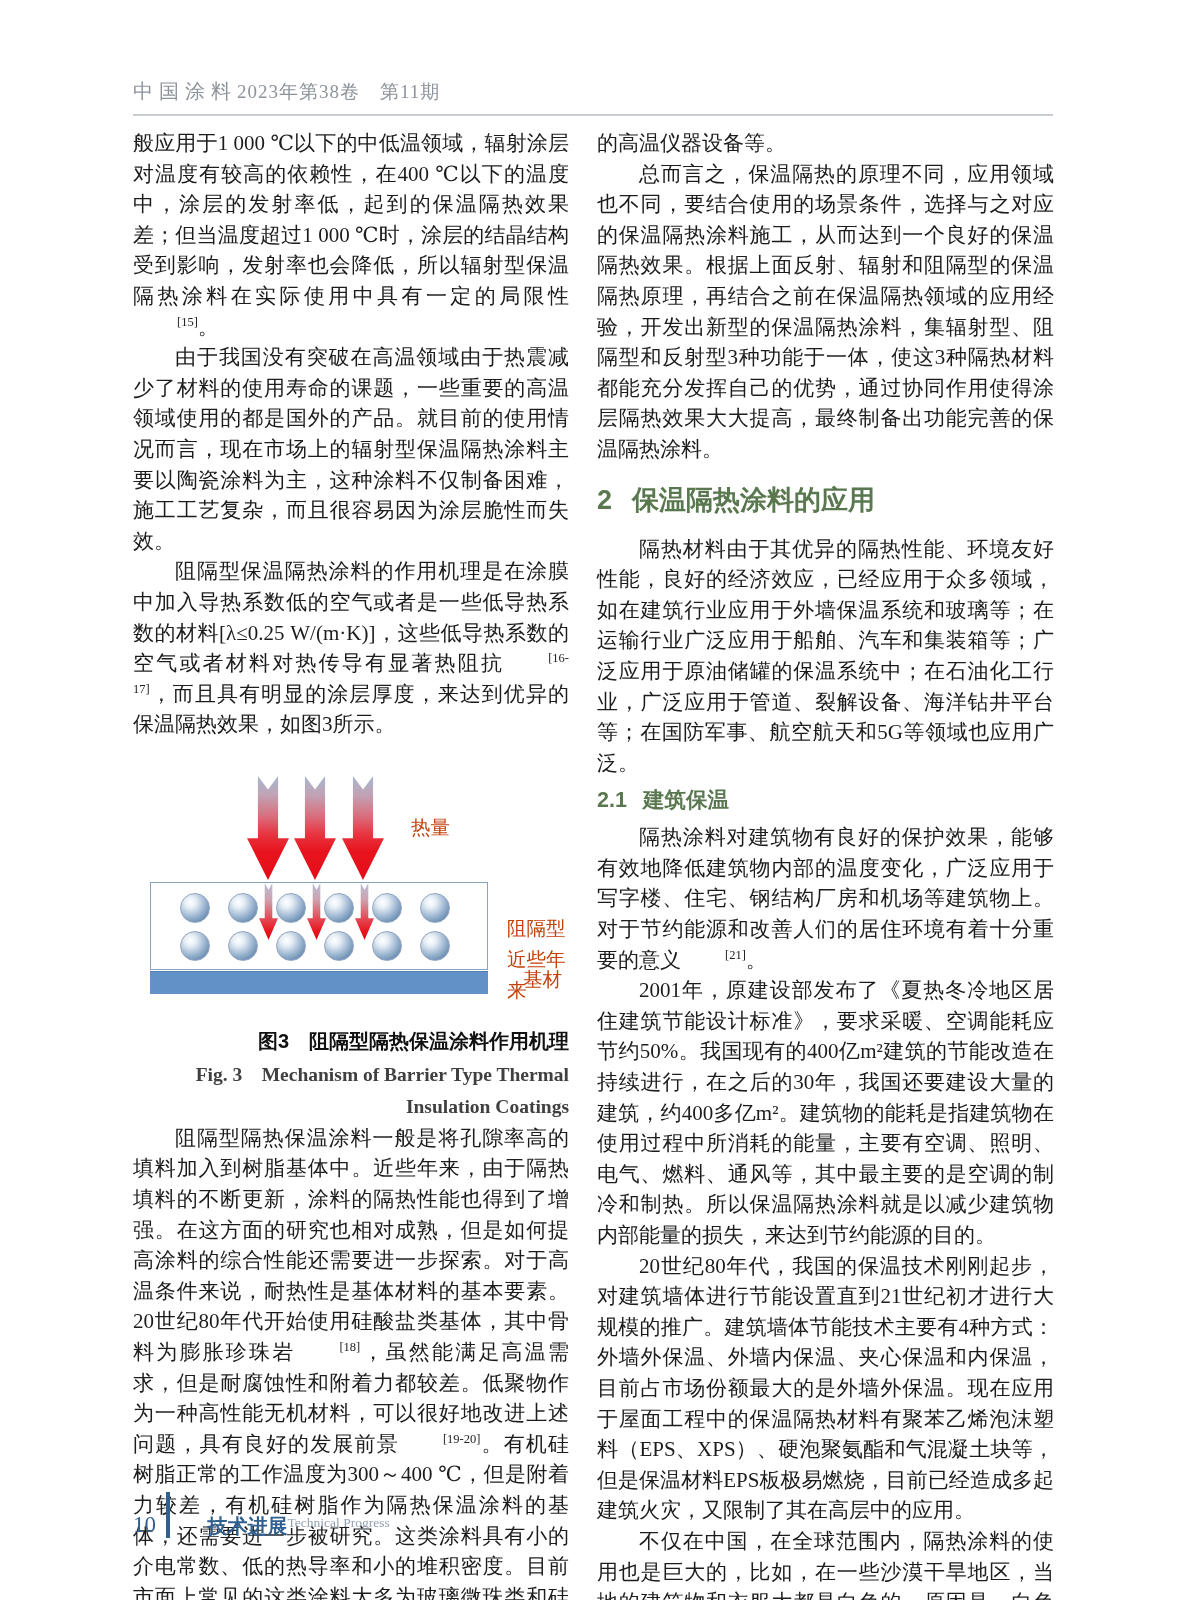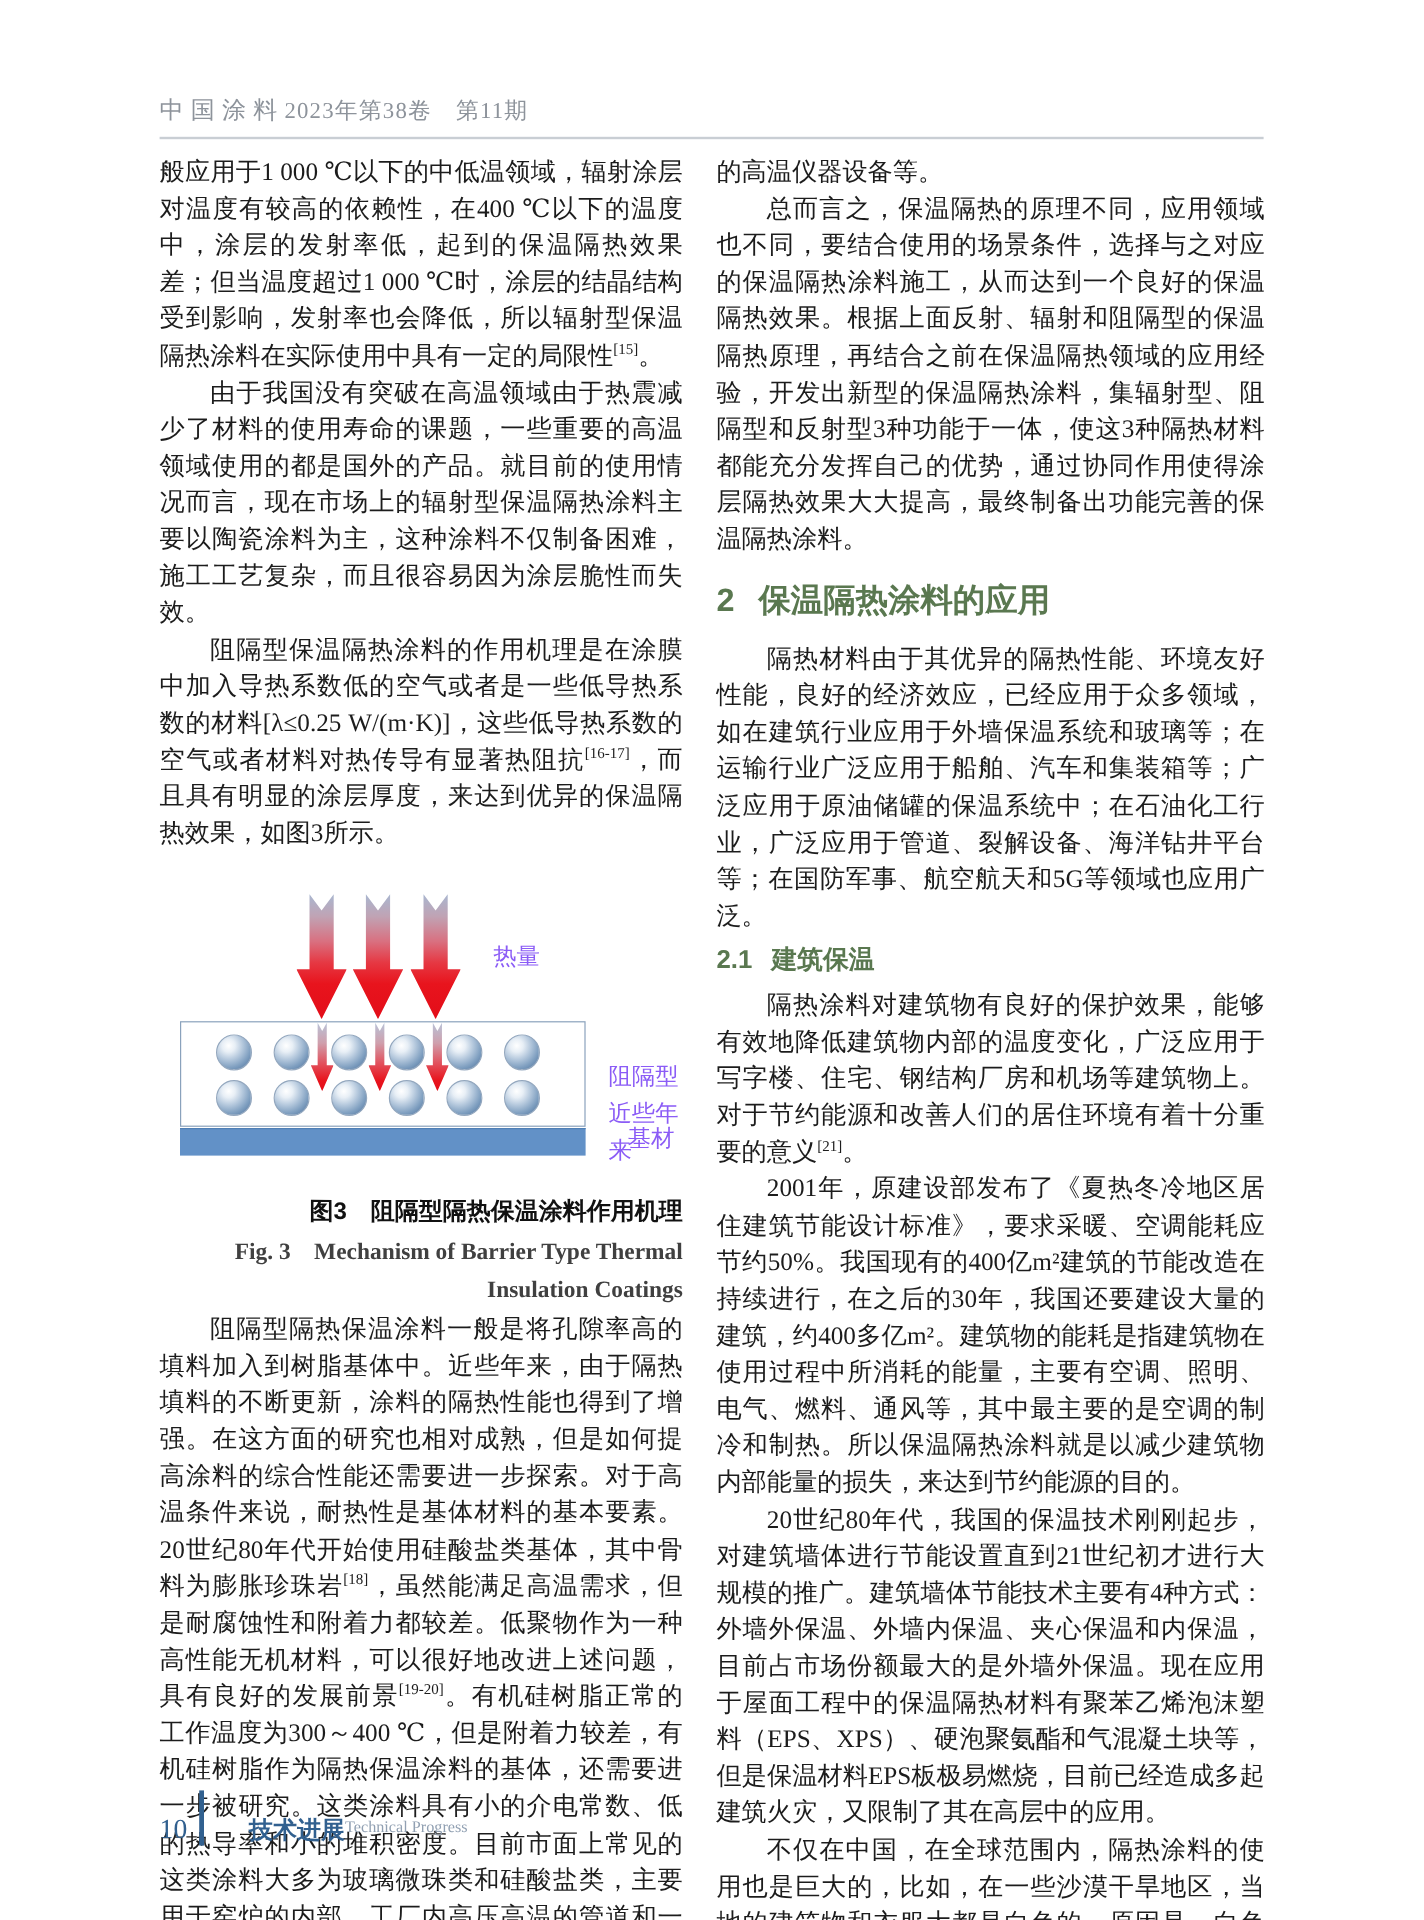--- a/index.html
+++ b/index.html
@@ -18,21 +18,21 @@
   .pg-header .issue{font-size:19px;letter-spacing:1px;}
 
   .col{position:absolute;top:128px;}
   .col-left{left:133px;width:436px;}
   .col-right{left:597px;width:457px;}
 
   p.body{
     margin:0;font-size:21px;line-height:30.6px;text-align:justify;
   }
   p.indent{text-indent:2em;}
-  sup{font-size:12.5px;line-height:0;vertical-align:super;}
+  sup{font-size:12.5px;line-height:0;vertical-align:super;margin-left:44px;}
 
   .sub-heading{
     margin:7px 0 7px 0;
     font-family:"Liberation Sans","DejaVu Sans",sans-serif;
     font-weight:bold;font-size:21.5px;color:var(--heading_green,#5a7850);
     line-height:30px;
   }
   .sub-heading .h-num{margin-right:16px;}
   .main-heading{
     margin:17px 0 16px 0;
@@ -44,21 +44,21 @@
 
   
   .fig{margin:12px 0 0 0;padding:0;}
   .diagram{position:relative;width:436px;height:246px;}
   .big-arrow{
     position:absolute;top:24px;width:42px;height:104px;
     background:linear-gradient(180deg,#a9b7d0 0%,#c0a3b4 18%,#d97080 38%,#e63843 55%,var(--arrow_red,#ea1120) 72%,#e30d19 100%);
     clip-path:polygon(26% 0%,50% 13%,74% 0%,74% 60%,100% 60%,50% 100%,0% 60%,26% 60%);
   }
   .a1{left:114px;} .a2{left:161px;} .a3{left:209px;}
-  .lbl{position:absolute;font-size:19.5px;color:#8b5cf6;}
+  .lbl{position:absolute;font-size:19.5px;color:#c2410c;}
   .lbl-heat{left:278px;top:62px;}
   .coating-box{
     position:absolute;left:17px;top:130px;width:338px;height:88px;
     background:#fff;border:1.5px solid #8aa2bc;box-sizing:border-box;
   }
   .sphere{
     position:absolute;width:30px;height:30px;border-radius:50%;
     background:radial-gradient(circle at 34% 30%,#ffffff 0%,#e8eff6 20%,#b7cade 42%,#7f9fc0 68%,#5b7ea6 88%,#4e729a 100%);
     border:1px solid #93a7be;box-sizing:border-box;
   }

